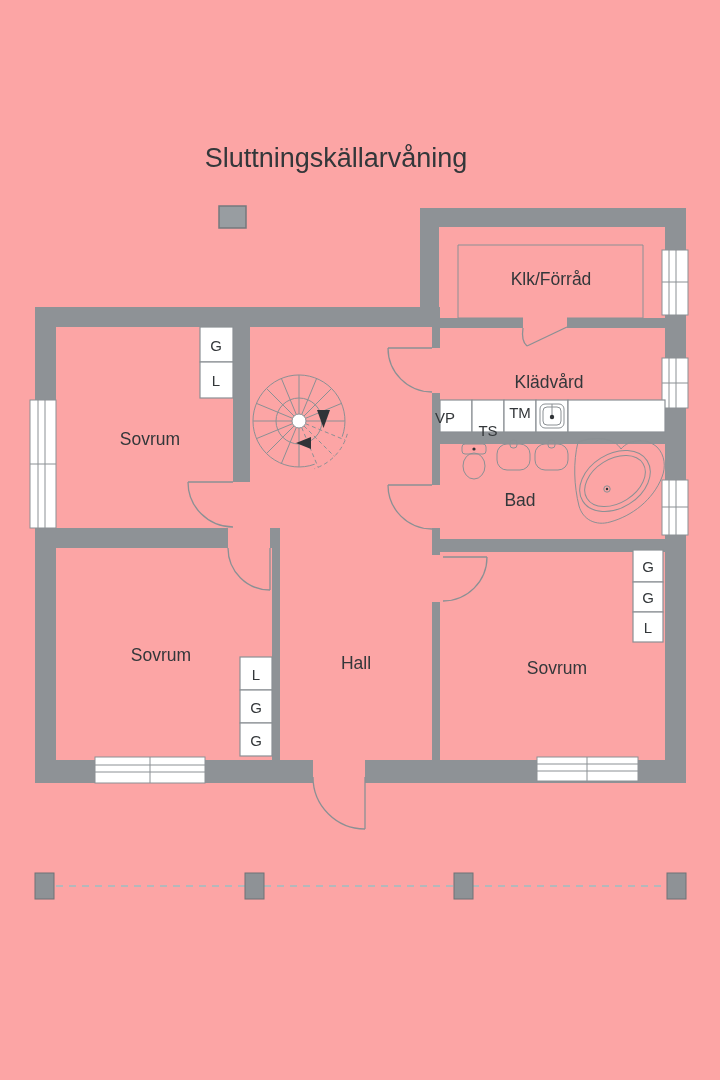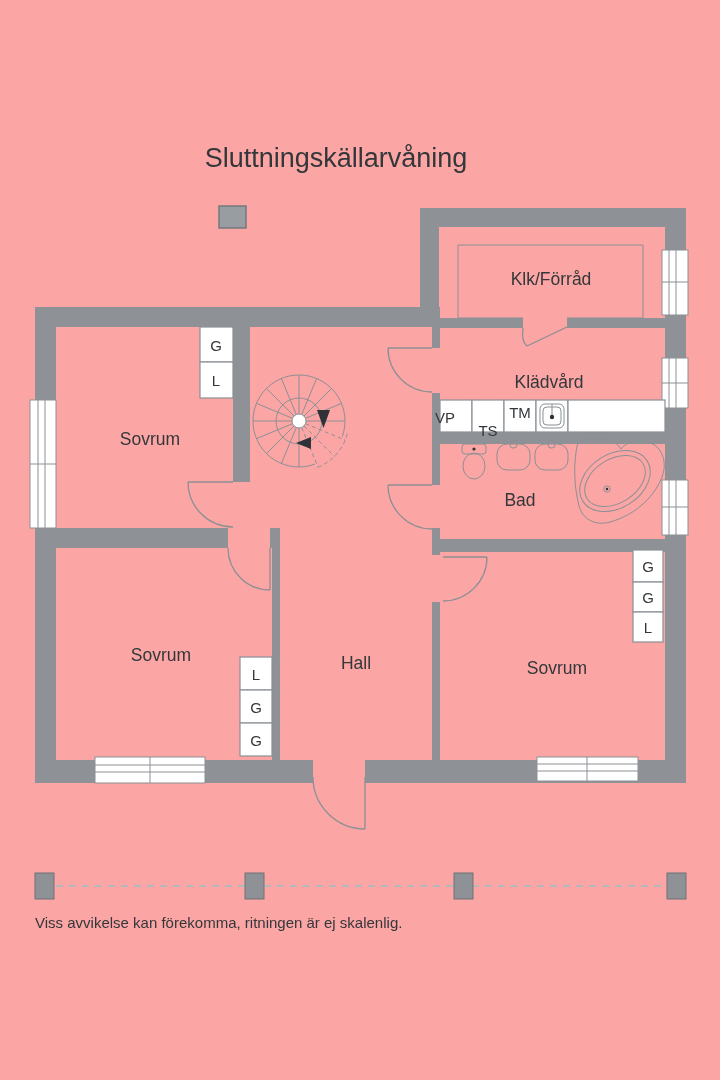--- a/index.html
+++ b/index.html
@@ -255,14 +255,13 @@
   <div class="lbl small" style="left:256px;top:740px;">G</div>
 
   <div class="lbl small" style="left:648px;top:566px;">G</div>
   <div class="lbl small" style="left:648px;top:597px;">G</div>
   <div class="lbl small" style="left:648px;top:627px;">L</div>
 
   <div class="lbl small" style="left:445px;top:417px;">VP</div>
   <div class="lbl small" style="left:488px;top:430px;">TS</div>
   <div class="lbl small" style="left:520px;top:412px;">TM</div>
 
-  <div class="caption">Viss avvikelse kan förekomma, ritningen är ej skalenlig.</div>
 </div>
 
 </body></html>

